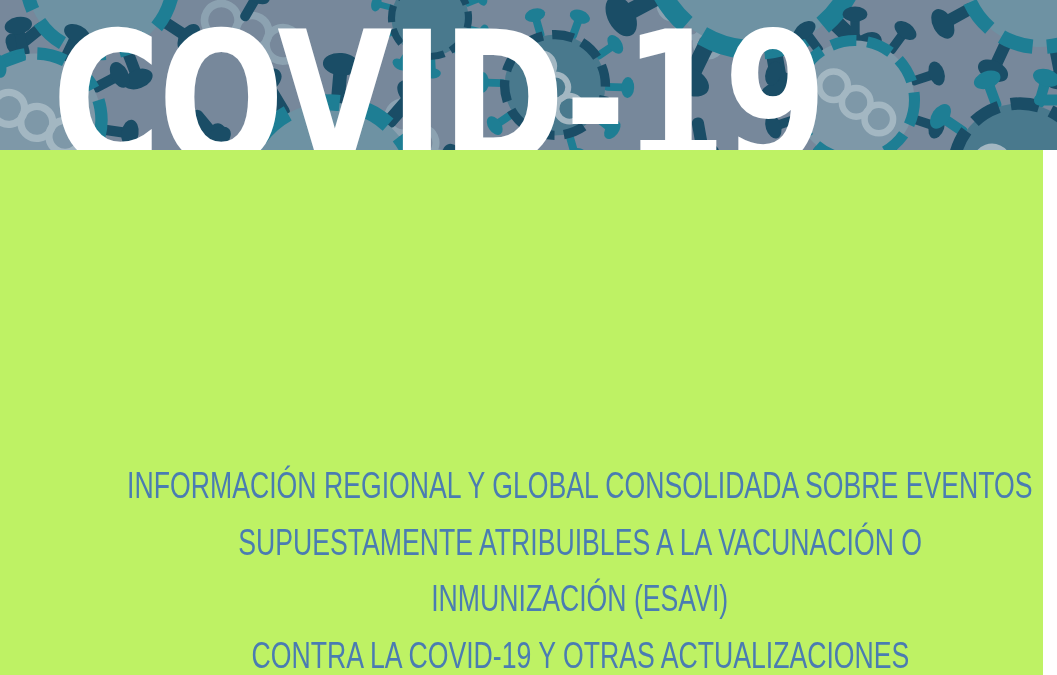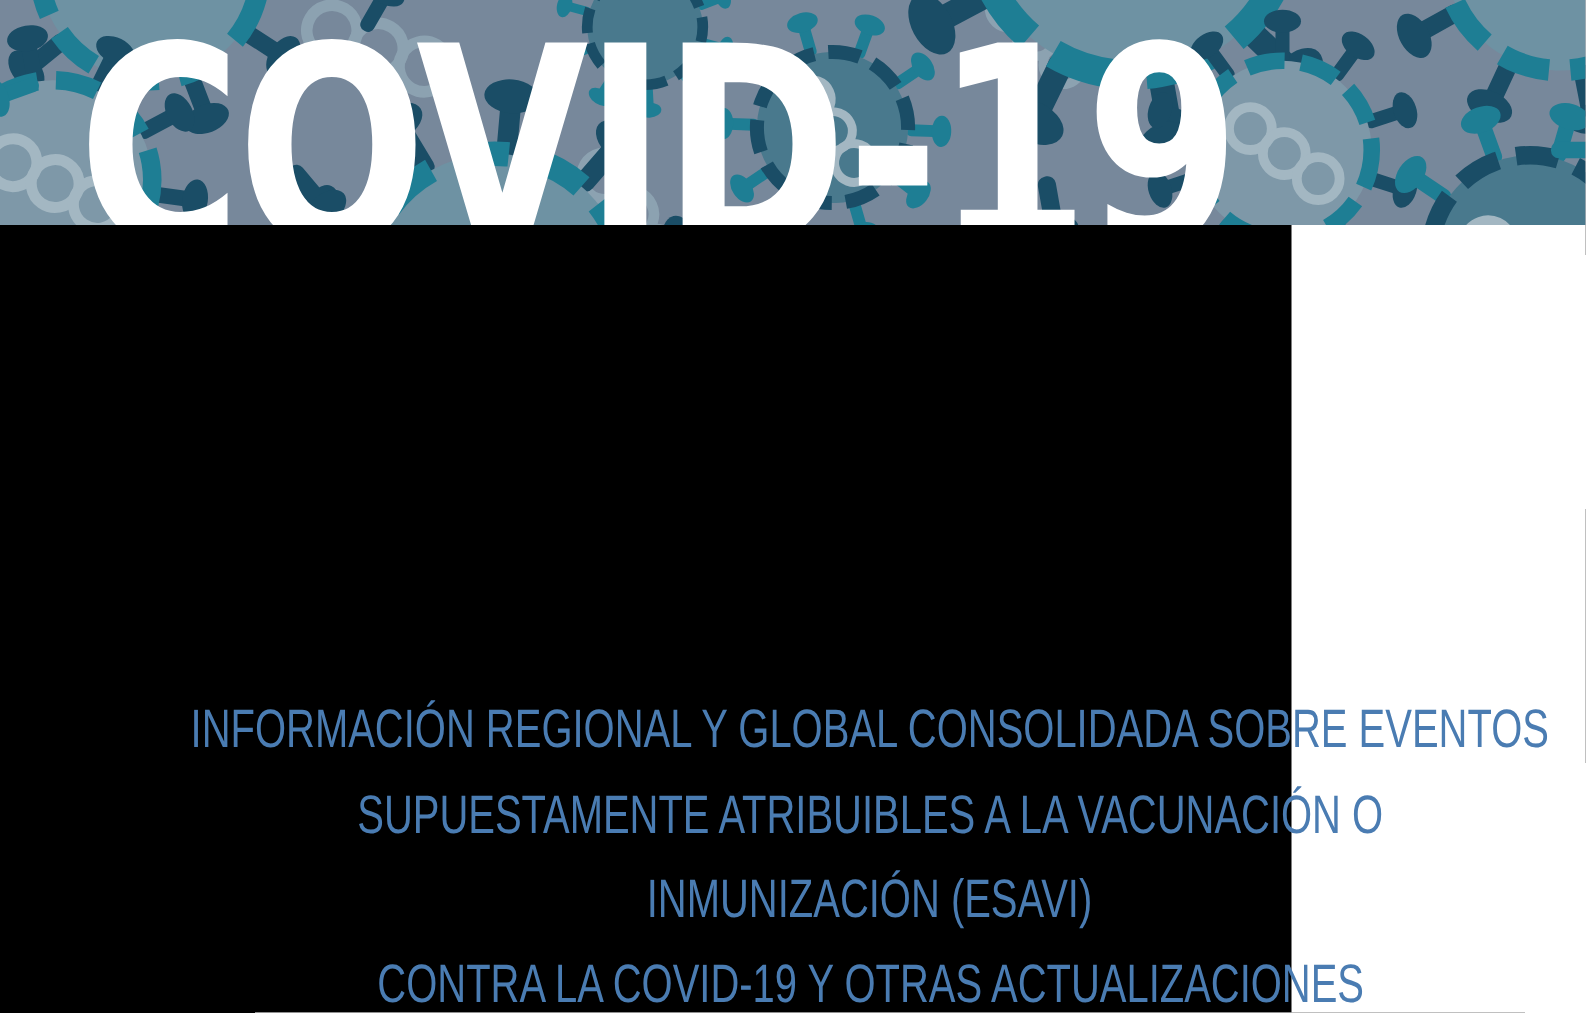--- a/index.html
+++ b/index.html
@@ -2,21 +2,21 @@
 <html><head>
 <meta charset="utf-8">
 <style>
   html, body {
     margin: 0; padding: 0;
     width: 1057px; height: 675px;
     background: #ffffff;
     overflow: hidden;
     font-family: "Liberation Sans", sans-serif;
   }
-  .page { position: relative; width: 861px; height: 675px; background: #000000; }
+  .page { position: relative; width: 1043px; height: 675px; background: #bef264; }
 
   
   .banner {
     position: absolute; left: 0; top: 0;
     width: 1057px; height: 150px;
     background: #77889B;
     overflow: hidden;
   }
   .banner svg.virus-pattern { position: absolute; left: 0; top: 0; }
   .covid-title {

